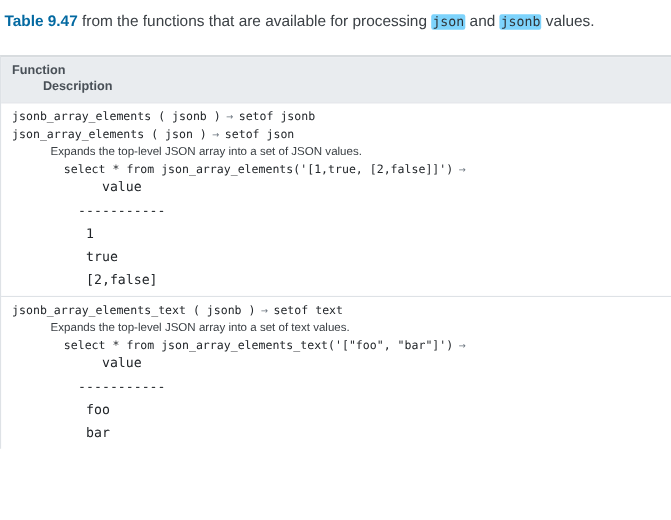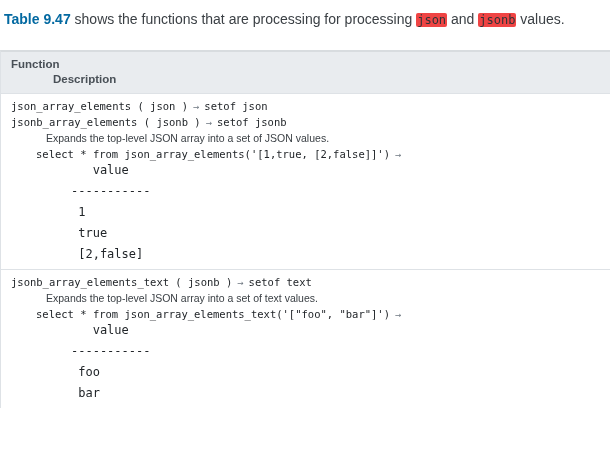--- a/index.html
+++ b/index.html
@@ -11,21 +11,21 @@
     color: #3b4045;
   }
   .content { padding: 9px 0 0 4px; }
 
   
   .intro { margin: 0; font-size: 14px; line-height: 20px; }
   .xref { color: #0369a1; font-weight: 700; text-decoration: none; cursor: pointer; }
   .icode {
     font-family: "DejaVu Sans Mono", monospace;
     font-size: 12px; color: #2f3337;
-    background: #ef4444; border-radius: 2px; padding: 0 1px;
+    background: #7dd3fc; border-radius: 2px; padding: 0 1px;
   }
 
   
   .caption {
     margin: 21px 0 0 0;
     font-size: 14px; font-weight: 700; line-height: 16px;
     color: #2f7bb3;
   }
 
   
@@ -34,61 +34,61 @@
     width: 612px;
     border-left: 1px solid #dee2e6;
     border-top: 2px solid #d8dcdf;
   }
   .thead {
     background: #e9ecef;
     padding: 5px 10px 6px 10px;
     color: #495057; font-weight: 700;
     font-size: 11.5px; line-height: 15px;
   }
-  .thead .sub { margin-left: 42px; }
+  .thead .sub { margin-left: 28px; }
 
   .trow { border-top: 1px solid #dee2e6; padding: 4px 10px 2px 10px; }
   .sig-line {
     font-family: "DejaVu Sans Mono", monospace;
     font-size: 10.5px; line-height: 16px; color: #212529;
   }
   .arrow { color: #6e7781; margin: 0 5px; }
   .desc { margin: 0 0 0 35px; font-size: 10.5px; line-height: 16px; color: #3b4045; }
   .query-line {
-    margin-left: 25px;
+    margin-left: 47px;
     font-family: "DejaVu Sans Mono", monospace;
     font-size: 10.5px; line-height: 16px; color: #212529;
     white-space: pre;
   }
   .query-line .arrow { margin: 0 0 0 5px; }
   .screen {
     margin: -2px 0 0 60px; padding: 0 0 2px 0;
     font-family: "DejaVu Sans Mono", monospace;
     font-size: 12px; line-height: 21px; color: #212529;
     white-space: pre;
   }
 </style>
 </head>
 <body>
 
 <div class="content">
 
-  <p class="intro"><a class="xref">Table 9.47</a><span> shows the functions that are processing for processing </span><code class="icode">json</code><span> and </span><code class="icode">jsonb</code><span> values.</span></p>
+  <p class="intro"><a class="xref">Table 9.47</a><span> from the functions that are available for processing </span><code class="icode">json</code><span> and </span><code class="icode">jsonb</code><span> values.</span></p>
 
 
   <div class="functable">
 
     <div class="thead">
       <div>Function</div>
       <div class="sub">Description</div>
     </div>
 
     <div class="trow">
+      <div class="sig-line"><code>jsonb_array_elements ( jsonb )</code><span class="arrow">→</span><code>setof jsonb</code></div>
       <div class="sig-line"><code>json_array_elements ( json )</code><span class="arrow">→</span><code>setof json</code></div>
-      <div class="sig-line"><code>jsonb_array_elements ( jsonb )</code><span class="arrow">→</span><code>setof jsonb</code></div>
       <p class="desc">Expands the top-level JSON array into a set of JSON values.</p>
       <div class="query-line"><code>select * from json_array_elements('[1,true, [2,false]]')</code><span class="arrow">→</span></div>
       <pre class="screen">   value
 -----------
  1
  true
  [2,false]</pre>
     </div>
 
     <div class="trow">

